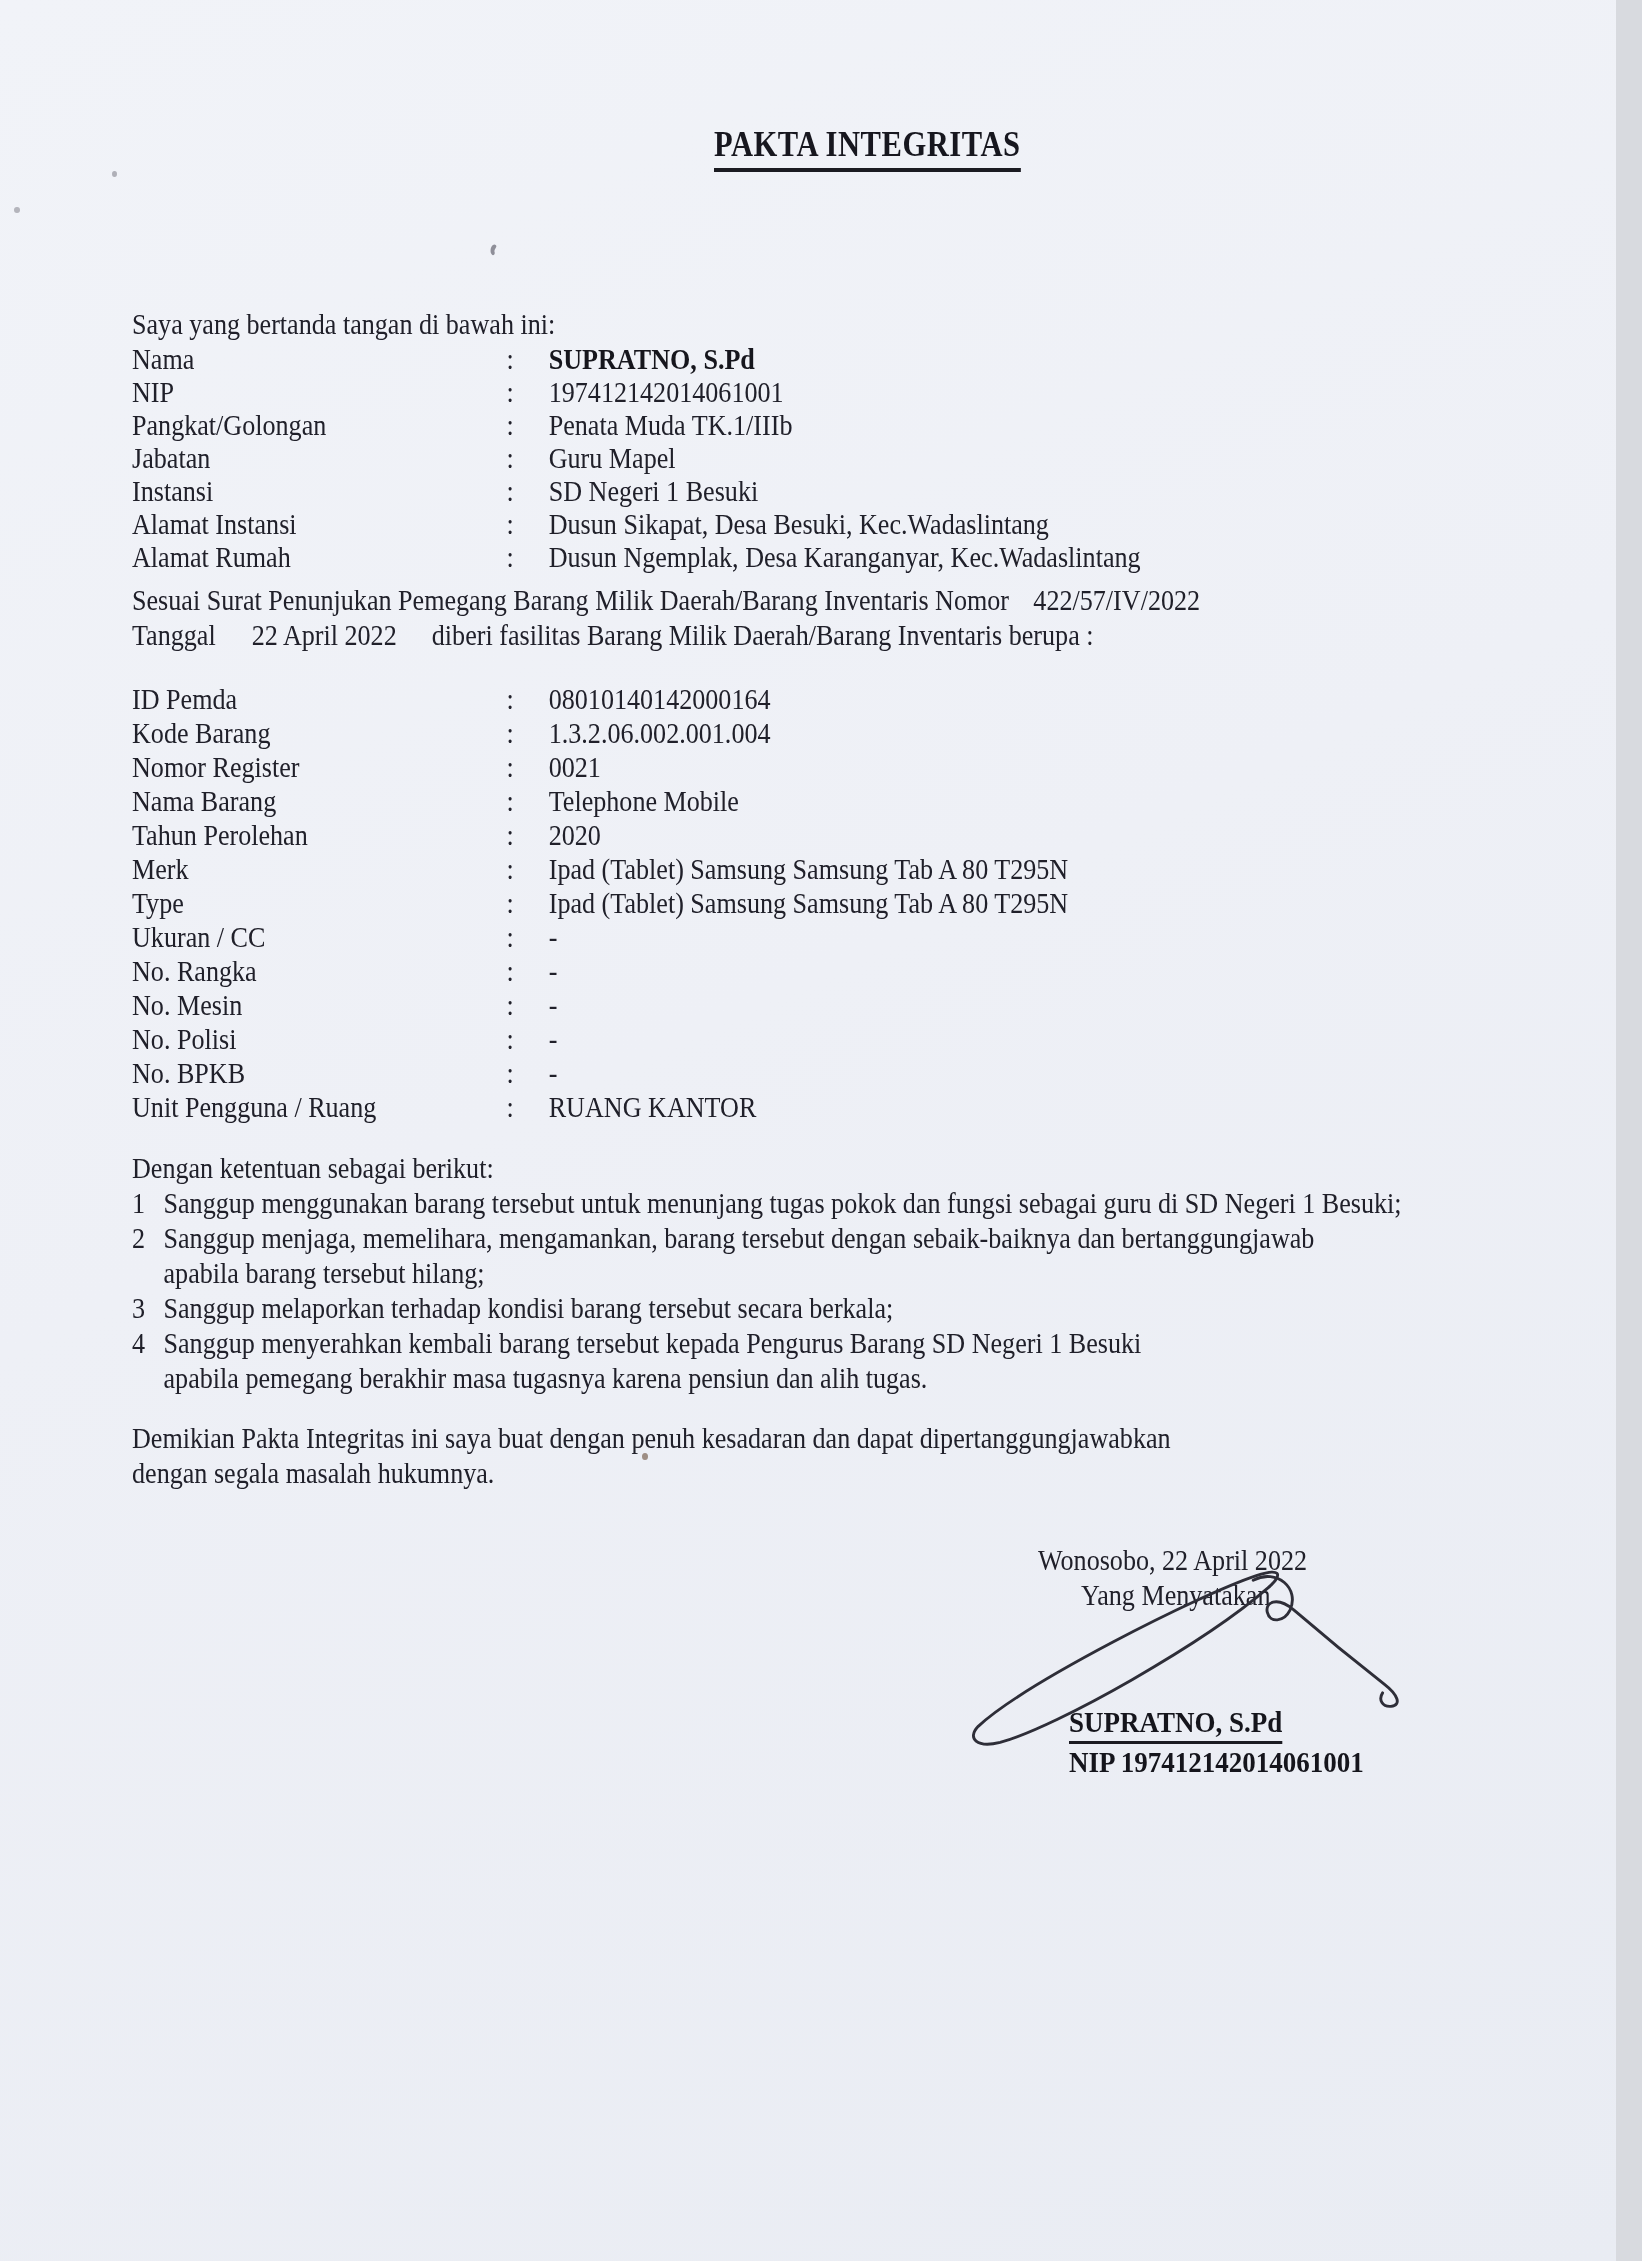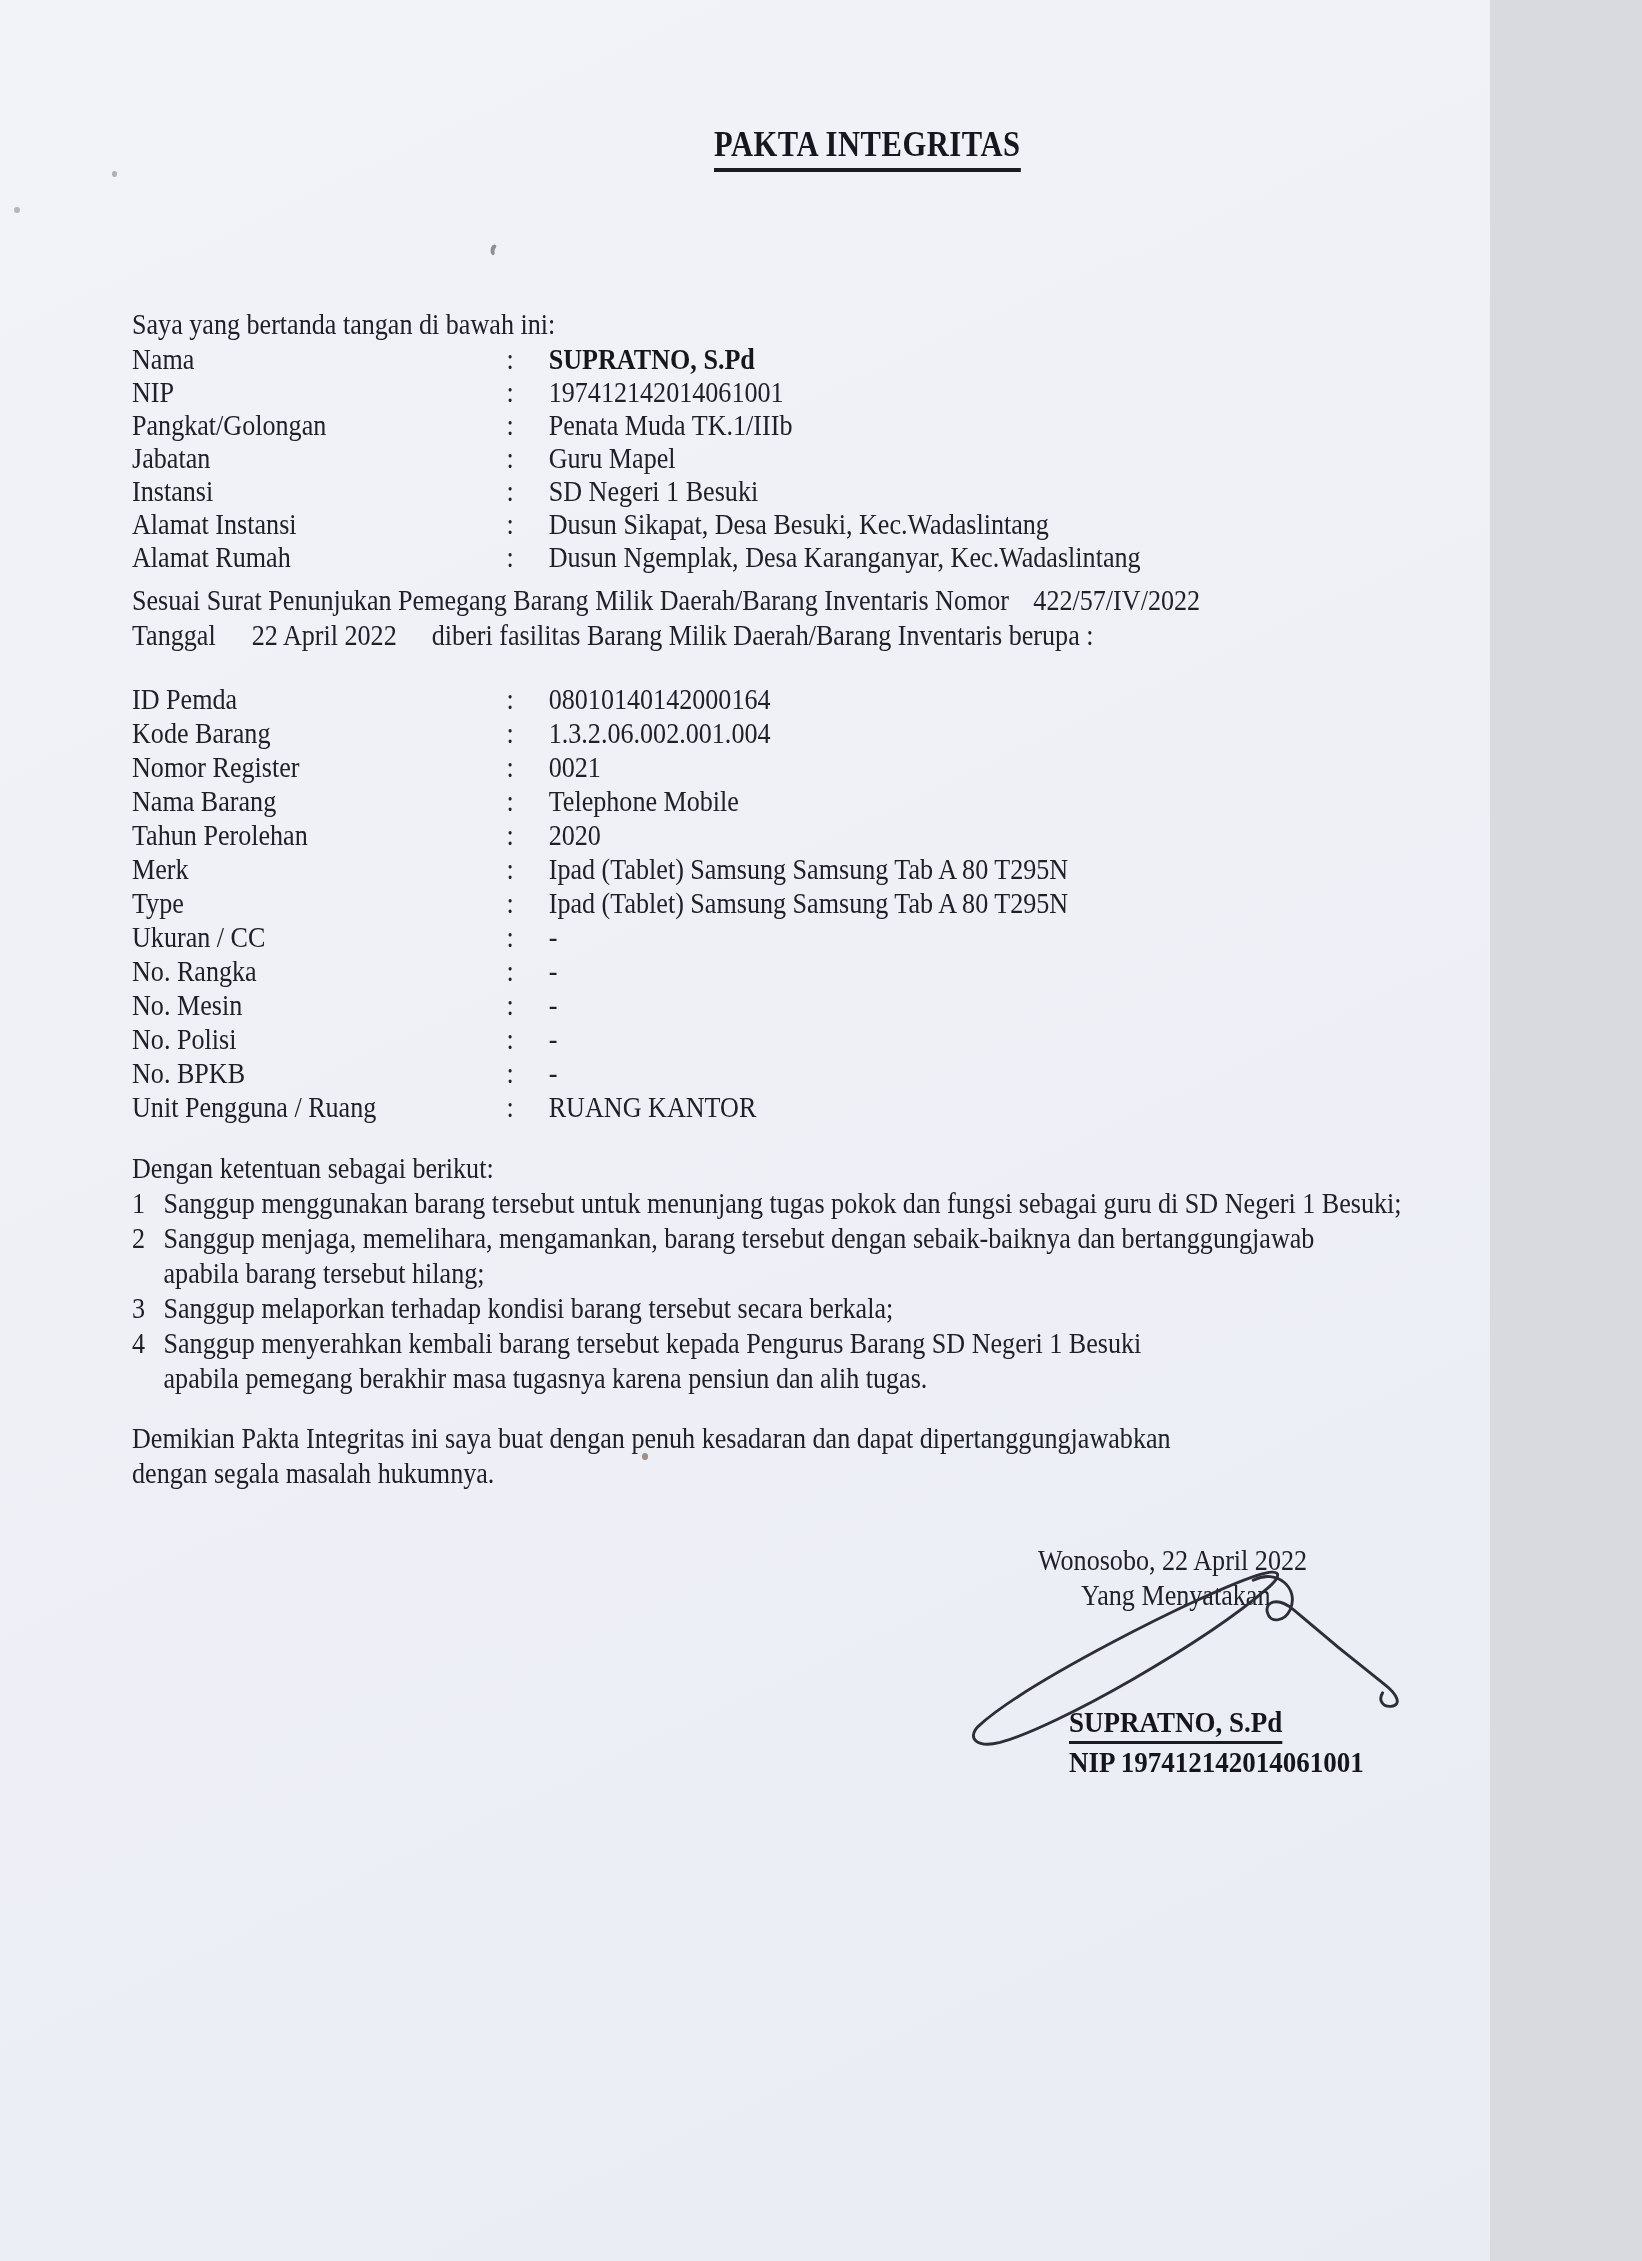--- a/index.html
+++ b/index.html
@@ -1,18 +1,18 @@
 <!DOCTYPE html>
 <html style="font-size:10.3px"><head>
 <meta charset="utf-8">
 <style>
   html,body{margin:0;padding:0;background:#d8dadf;}
   .page{
     position:relative;
-    width:1490px;height:2261px;
+    width:1616px;height:2261px;
     background:linear-gradient(155deg,#f1f3f8 0%,#eef0f6 45%,#e9ecf3 100%);
     font-family:"Liberation Serif","DejaVu Serif",serif;
     color:#20202a;
     overflow:hidden;
   }
   .abs{position:absolute;transform:scaleX(0.9);transform-origin:0 0;}
   .nowrap{white-space:nowrap;}
   
   .title{
     position:absolute;left:714px;top:126px;

